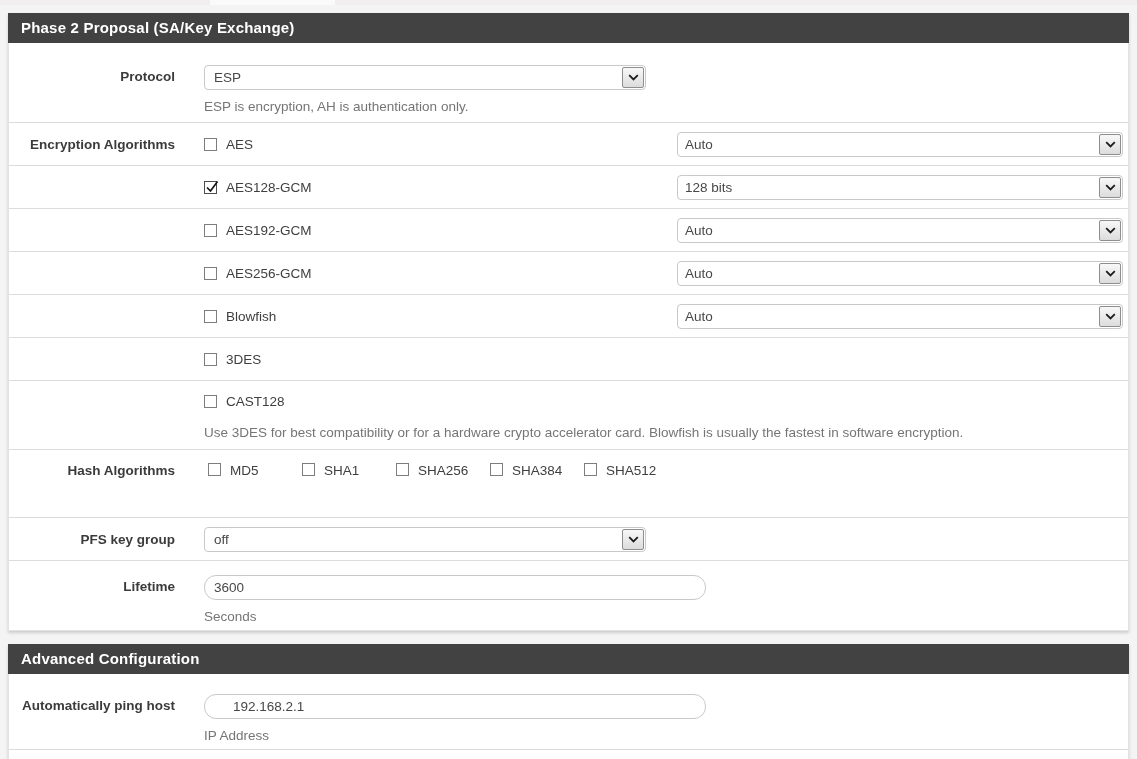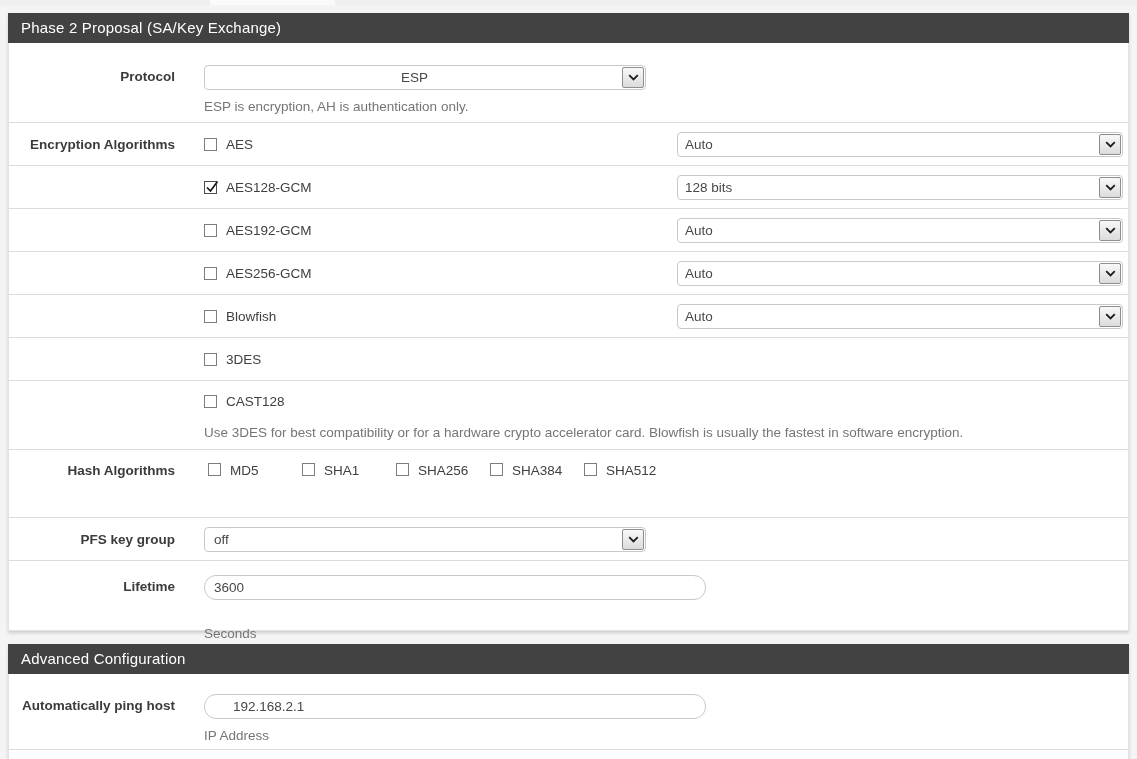--- a/index.html
+++ b/index.html
@@ -19,21 +19,21 @@
     background: #ffffff;
     border: 1px solid #e3e3e3;
     border-top: none;
     box-shadow: 0 2px 3px rgba(0,0,0,0.16);
   }
   .panel-heading {
     height: 30px;
     margin: 8px -1px;
     background: #424242;
     color: #ffffff;
-    font-weight: normal;
+    font-weight: bold;
     font-size: 15px;
     letter-spacing: 0.2px;
     padding: 7px 13px 0 13px;
     line-height: 16px;
   }
 
   .form-row {
     display: flex;
     border-bottom: 1px solid #dcdcdc;
     padding-right: 5px;
@@ -95,21 +95,21 @@
     position: relative;
   }
   .cb svg { display: none; position: absolute; left: 0; top: -2px; overflow: visible; }
   .cb[data-checked="true"] { border-color: #4c4c4c; }
   .cb[data-checked="true"] svg { display: block; }
   .cb-text { margin-left: 9px; color: #3f3f3f; }
 
   
   .row-protocol { height: 72px; }
   .row-protocol .lbl { padding-top: 18px; }
-  .row-protocol .sel { width: 442px; margin-top: 14px; justify-content: center; }
+  .row-protocol .sel { width: 442px; margin-top: 14px; }
   .row-protocol .help { margin-top: 9px; }
 
   .row-enc { height: 43px; align-items: center; }
   .row-enc .content { display: flex; align-items: center; }
   .row-enc .sel.right { width: 446px; margin-left: auto; padding-left: 7px; }
 
   .row-cast { height: 69px; }
   .row-cast .cb-item { margin-top: 13px; }
   .row-cast .help { margin-top: 16px; }
 
@@ -119,21 +119,21 @@
   .hash-item { width: 94px; display: flex; align-items: flex-start; }
   .hash-item .cb-text { line-height: 1.4; margin-top: -1px; }
   .hash-item.wrap .cb-text { width: 44px; }
 
   .row-pfs { height: 43px; align-items: center; }
   .row-pfs .sel { width: 442px; }
 
   .row-lifetime { height: 69px; }
   .row-lifetime .lbl { padding-top: 18px; }
   .row-lifetime .txt-input { margin-top: 14px; }
-  .row-lifetime .help { margin-top: 26px; }
+  .row-lifetime .help { margin-top: 9px; }
 
   .row-ping { height: 68px; }
   .row-ping .lbl { padding-top: 16px; }
   .row-ping .txt-input { margin-top: 12px; padding-left: 28px; }
   .row-ping .help { margin-top: 9px; }
 
   .panel-footer-space { height: 16px; }
 </style>
 </head>
 <body>

